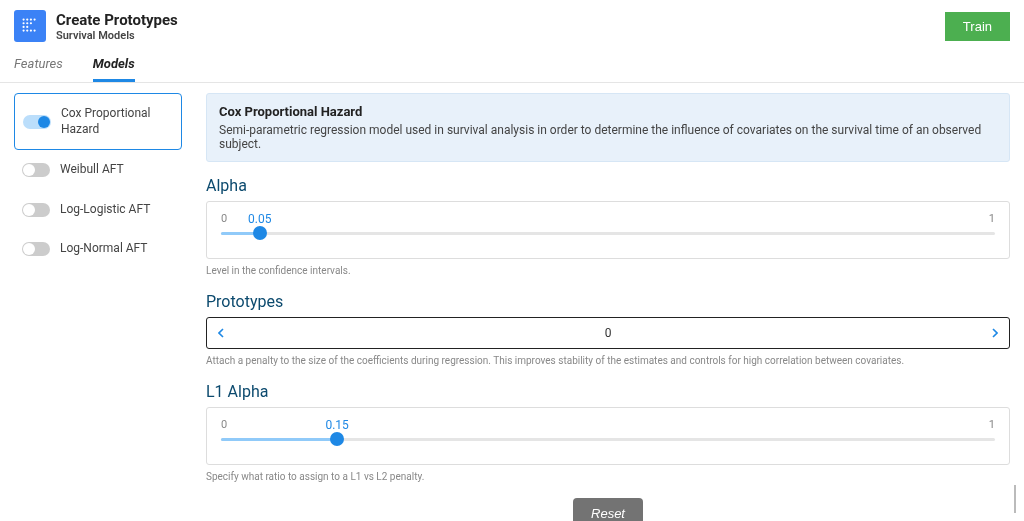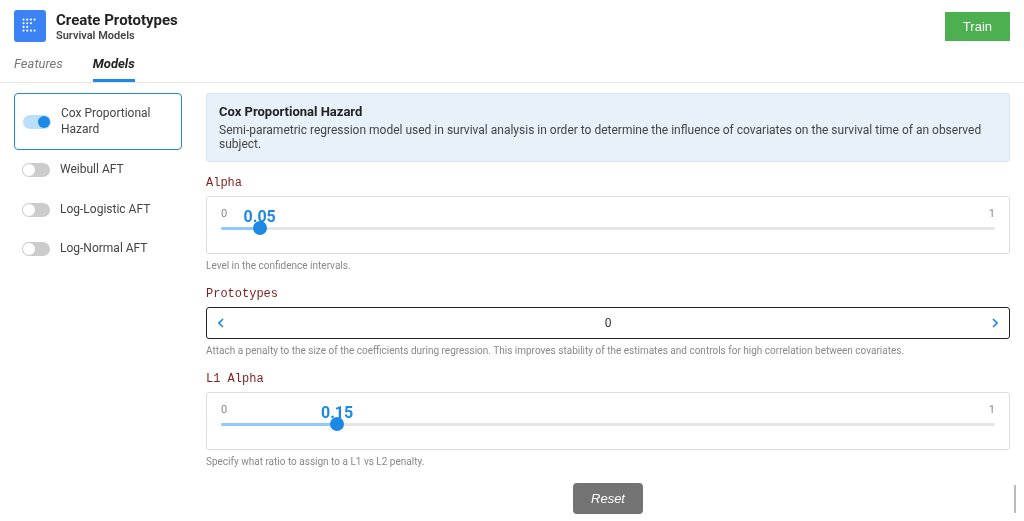--- a/index.html
+++ b/index.html
@@ -29,29 +29,29 @@
   .toggle.on { background: #bbdefb; }
   .toggle.on::after { left: auto; right: 1px; background: #1e88e5; }
   .model-label { line-height: 1.3; }
 
   .main { flex: 1; }
   .info-box { background: #e8f1fa; border: 1px solid #d6e6f5; border-radius: 3px; padding: 10px 12px; margin-bottom: 14px; }
   .info-title { font-size: 13px; font-weight: 700; color: #222; margin-bottom: 4px; }
   .info-desc { font-size: 12px; color: #444; }
 
   .param { margin-bottom: 16px; }
-  .param-label { font-size: 12px; color: #7f1d1d; margin-bottom: 6px; font-family: Liberation Mono, monospace; }
+  .param-label { font-size: 16px; color: #0c4a6e; margin-bottom: 6px; }
   .param-help { font-size: 10px; color: #888; margin-top: 6px; }
 
   .slider-box { border: 1px solid #ddd; border-radius: 3px; padding: 10px 14px 12px; position: relative; }
   .slider-row { position: relative; height: 34px; }
   .slider-min, .slider-max { position: absolute; top: 0; font-size: 11px; color: #888; }
   .slider-min { left: 0; }
   .slider-max { right: 0; }
-  .slider-val { position: absolute; top: 0; font-size: 16px; font-weight: 700; color: #1e88e5; transform: translateX(-50%); }
+  .slider-val { position: absolute; top: 0; font-size: 12px; font-weight: 400; color: #1e88e5; transform: translateX(-50%); }
   .slider-track { position: absolute; top: 20px; left: 0; right: 0; height: 3px; background: #e5e5e5; border-radius: 2px; }
   .slider-fill { position: absolute; top: 20px; left: 0; height: 3px; background: #90caf9; border-radius: 2px; }
   .slider-thumb { position: absolute; top: 14px; width: 14px; height: 14px; background: #1e88e5; border-radius: 50%; transform: translateX(-50%); cursor: pointer; }
 
   .stepper-box { border: 1.5px solid #222; border-radius: 3px; display: flex; align-items: center; height: 32px; }
   .stepper-btn { width: 28px; height: 100%; display: flex; align-items: center; justify-content: center; cursor: pointer; color: #1e88e5; font-size: 10px; }
   .stepper-val { flex: 1; text-align: center; font-size: 12px; color: #333; }
 
   .reset-row { text-align: center; margin-top: 8px; }
   .reset-btn { background: #737373; color: #fff; border: none; border-radius: 4px; padding: 8px 18px; font-size: 13px; cursor: pointer; font-style: italic; }

